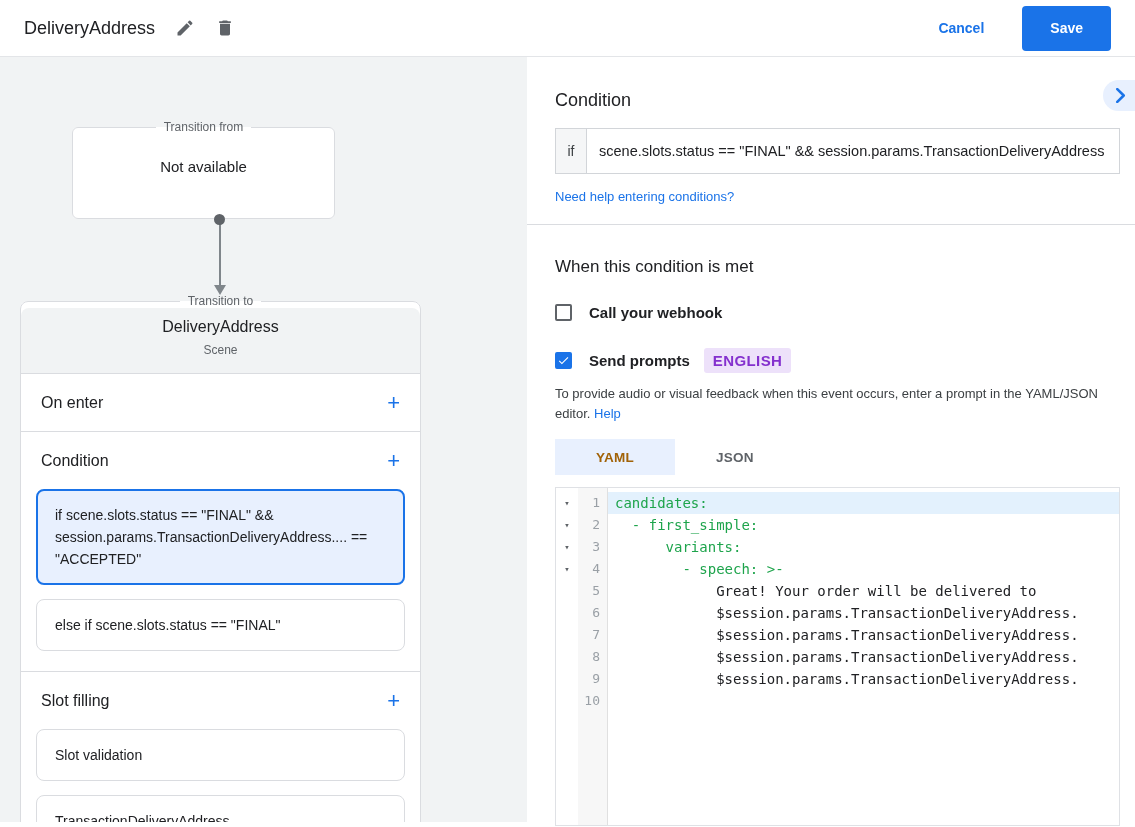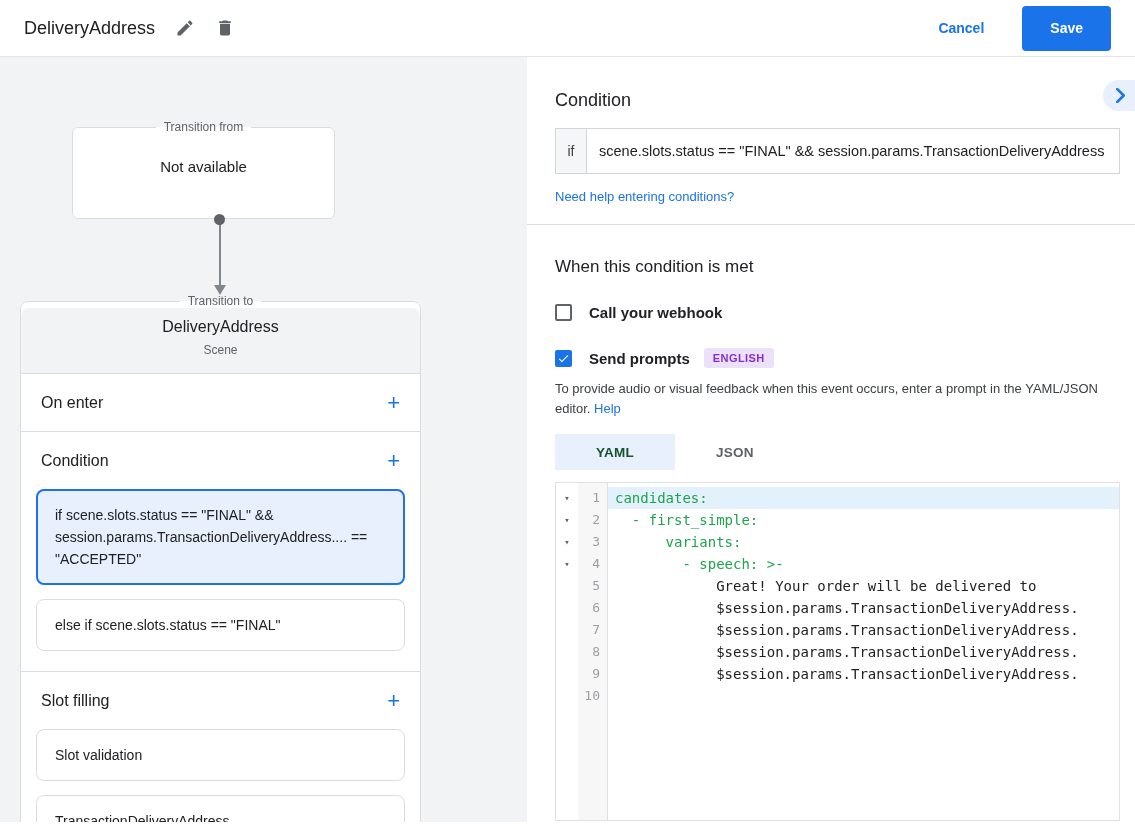--- a/index.html
+++ b/index.html
@@ -55,28 +55,28 @@
   .if-value { flex:1; display:flex; align-items:center; padding:0 12px; font-size:14.5px; color:#202124;
     white-space:nowrap; overflow:hidden; }
   .help-link { margin-top:15px; font-size:13px; color:#1a73e8; cursor:pointer; display:inline-block; }
   .rp-divider { height:1px; background:#dadce0; margin:19px -15px 0 -28px; }
   .when-heading { margin-top:32px; font-size:17px; font-weight:400; color:#202124; }
   .check-row { margin-top:27px; display:flex; align-items:center; }
   .checkbox { width:17px; height:17px; border:2px solid #5f6368; border-radius:2px; background:#fff;
     cursor:pointer; display:flex; align-items:center; justify-content:center; flex:none; }
   .checkbox.checked { background:#1a73e8; border-color:#1a73e8; }
   .check-label { margin-left:17px; font-size:15px; font-weight:700; color:#202124; }
-  .lang-badge { margin-left:14px; background:#ede1fa; color:#8430ce; font-size:11px; font-weight:700;
+  .lang-badge { margin-left:14px; background:#ede1fa; color:#8430ce; font-size:15px; font-weight:700;
     padding:4px 9px; border-radius:3px; letter-spacing:0.4px; }
   .hint { margin-top:11px; font-size:13px; color:#3c4043; line-height:1.55; max-width:570px; }
   .hint a, .hint-link { color:#1a73e8; text-decoration:none; cursor:pointer; }
   .tabs { margin-top:15px; display:flex; }
   .tab { width:120px; height:36px; display:flex; align-items:center; justify-content:center;
     font-size:13.5px; font-weight:700; letter-spacing:0.25px; color:#5f6368; cursor:pointer; }
-  .tab.active { background:#e8f0fe; color:#14532d; }
+  .tab.active { background:#e8f0fe; color:#a16207; }
   
   .editor { margin-top:12px; height:339px; border:1px solid #dfe1e5; overflow:hidden;
     font-family:"DejaVu Sans Mono", monospace; padding-top:4px;
     background:linear-gradient(to right, #fff 0 22px, #f7f7f7 22px 51px, #e0e0e0 51px 52px, #fff 52px); }
   .ed-line { display:flex; height:22px; }
   .fold-cell { width:22px; text-align:center; font-size:9px; color:#5f6368; line-height:22px; cursor:pointer; }
   .lnum { width:29px; text-align:right; padding-right:7px; font-size:13px; color:#9aa0a6; line-height:22px; }
   .gsp { width:1px; }
   .code { flex:1; padding-left:7px; font-size:14px; line-height:22px; white-space:pre; color:#202124; }
   .ed-line.hl .code { background:#e3f1fd; }

